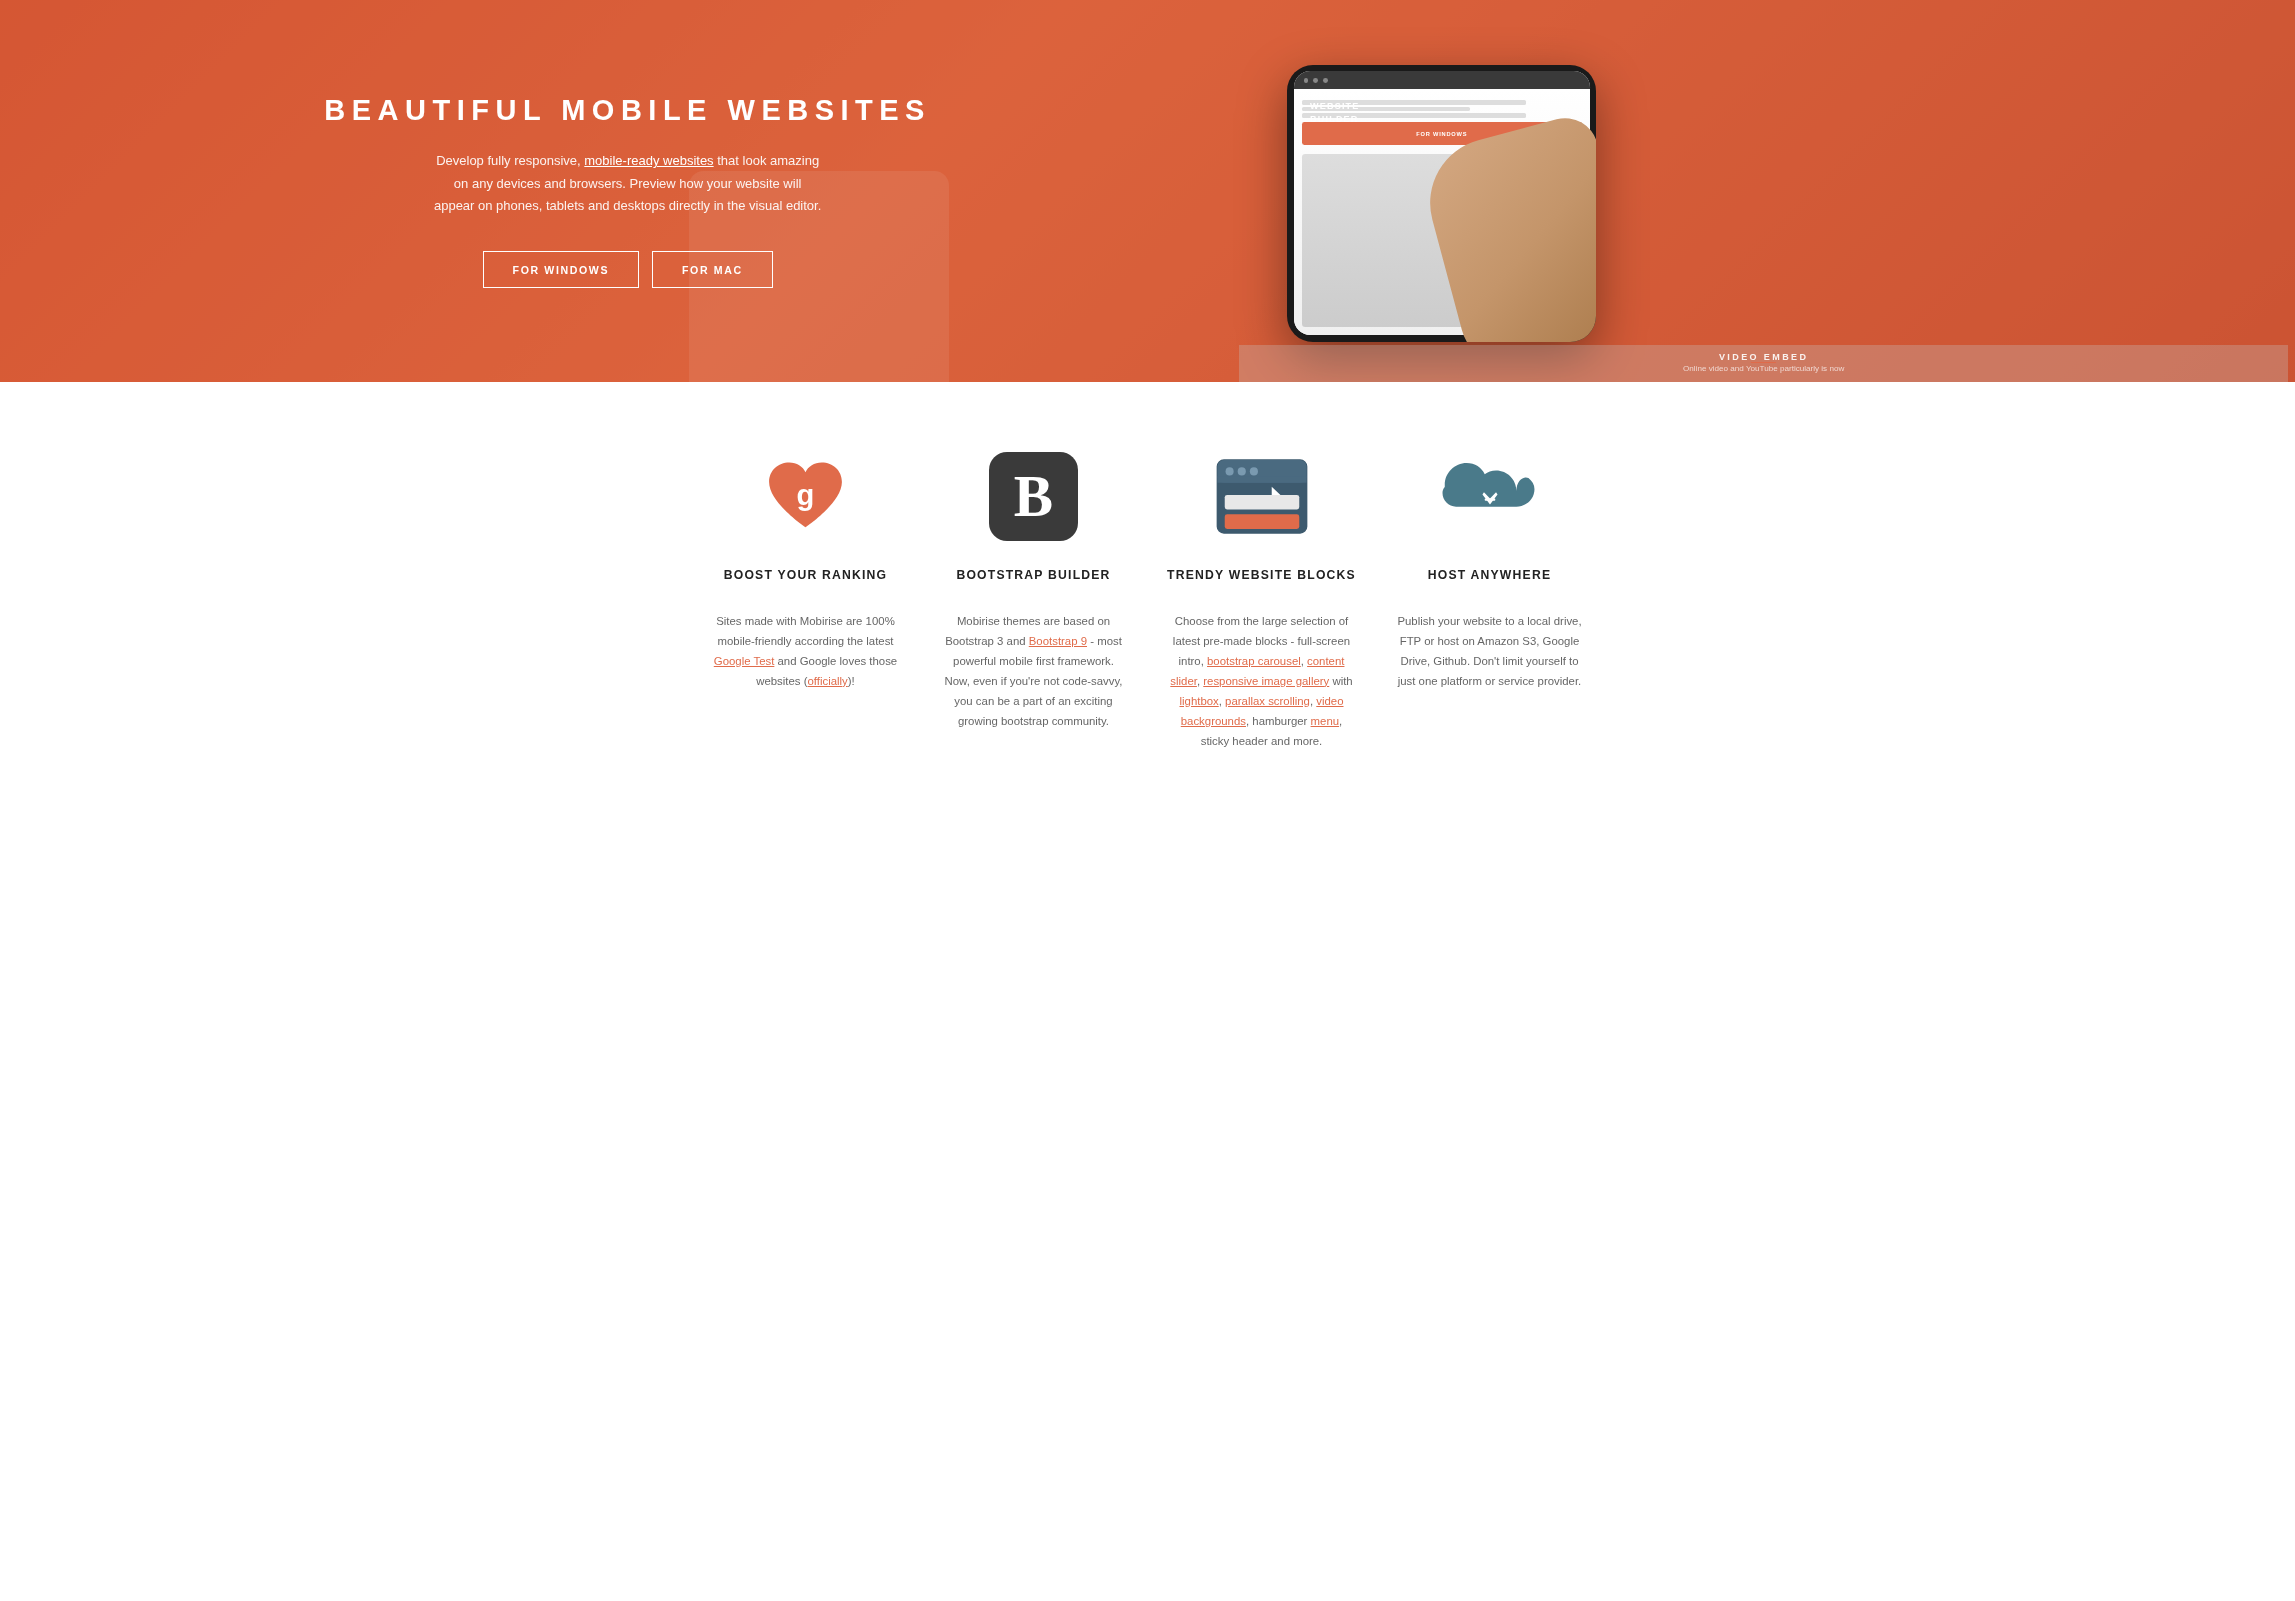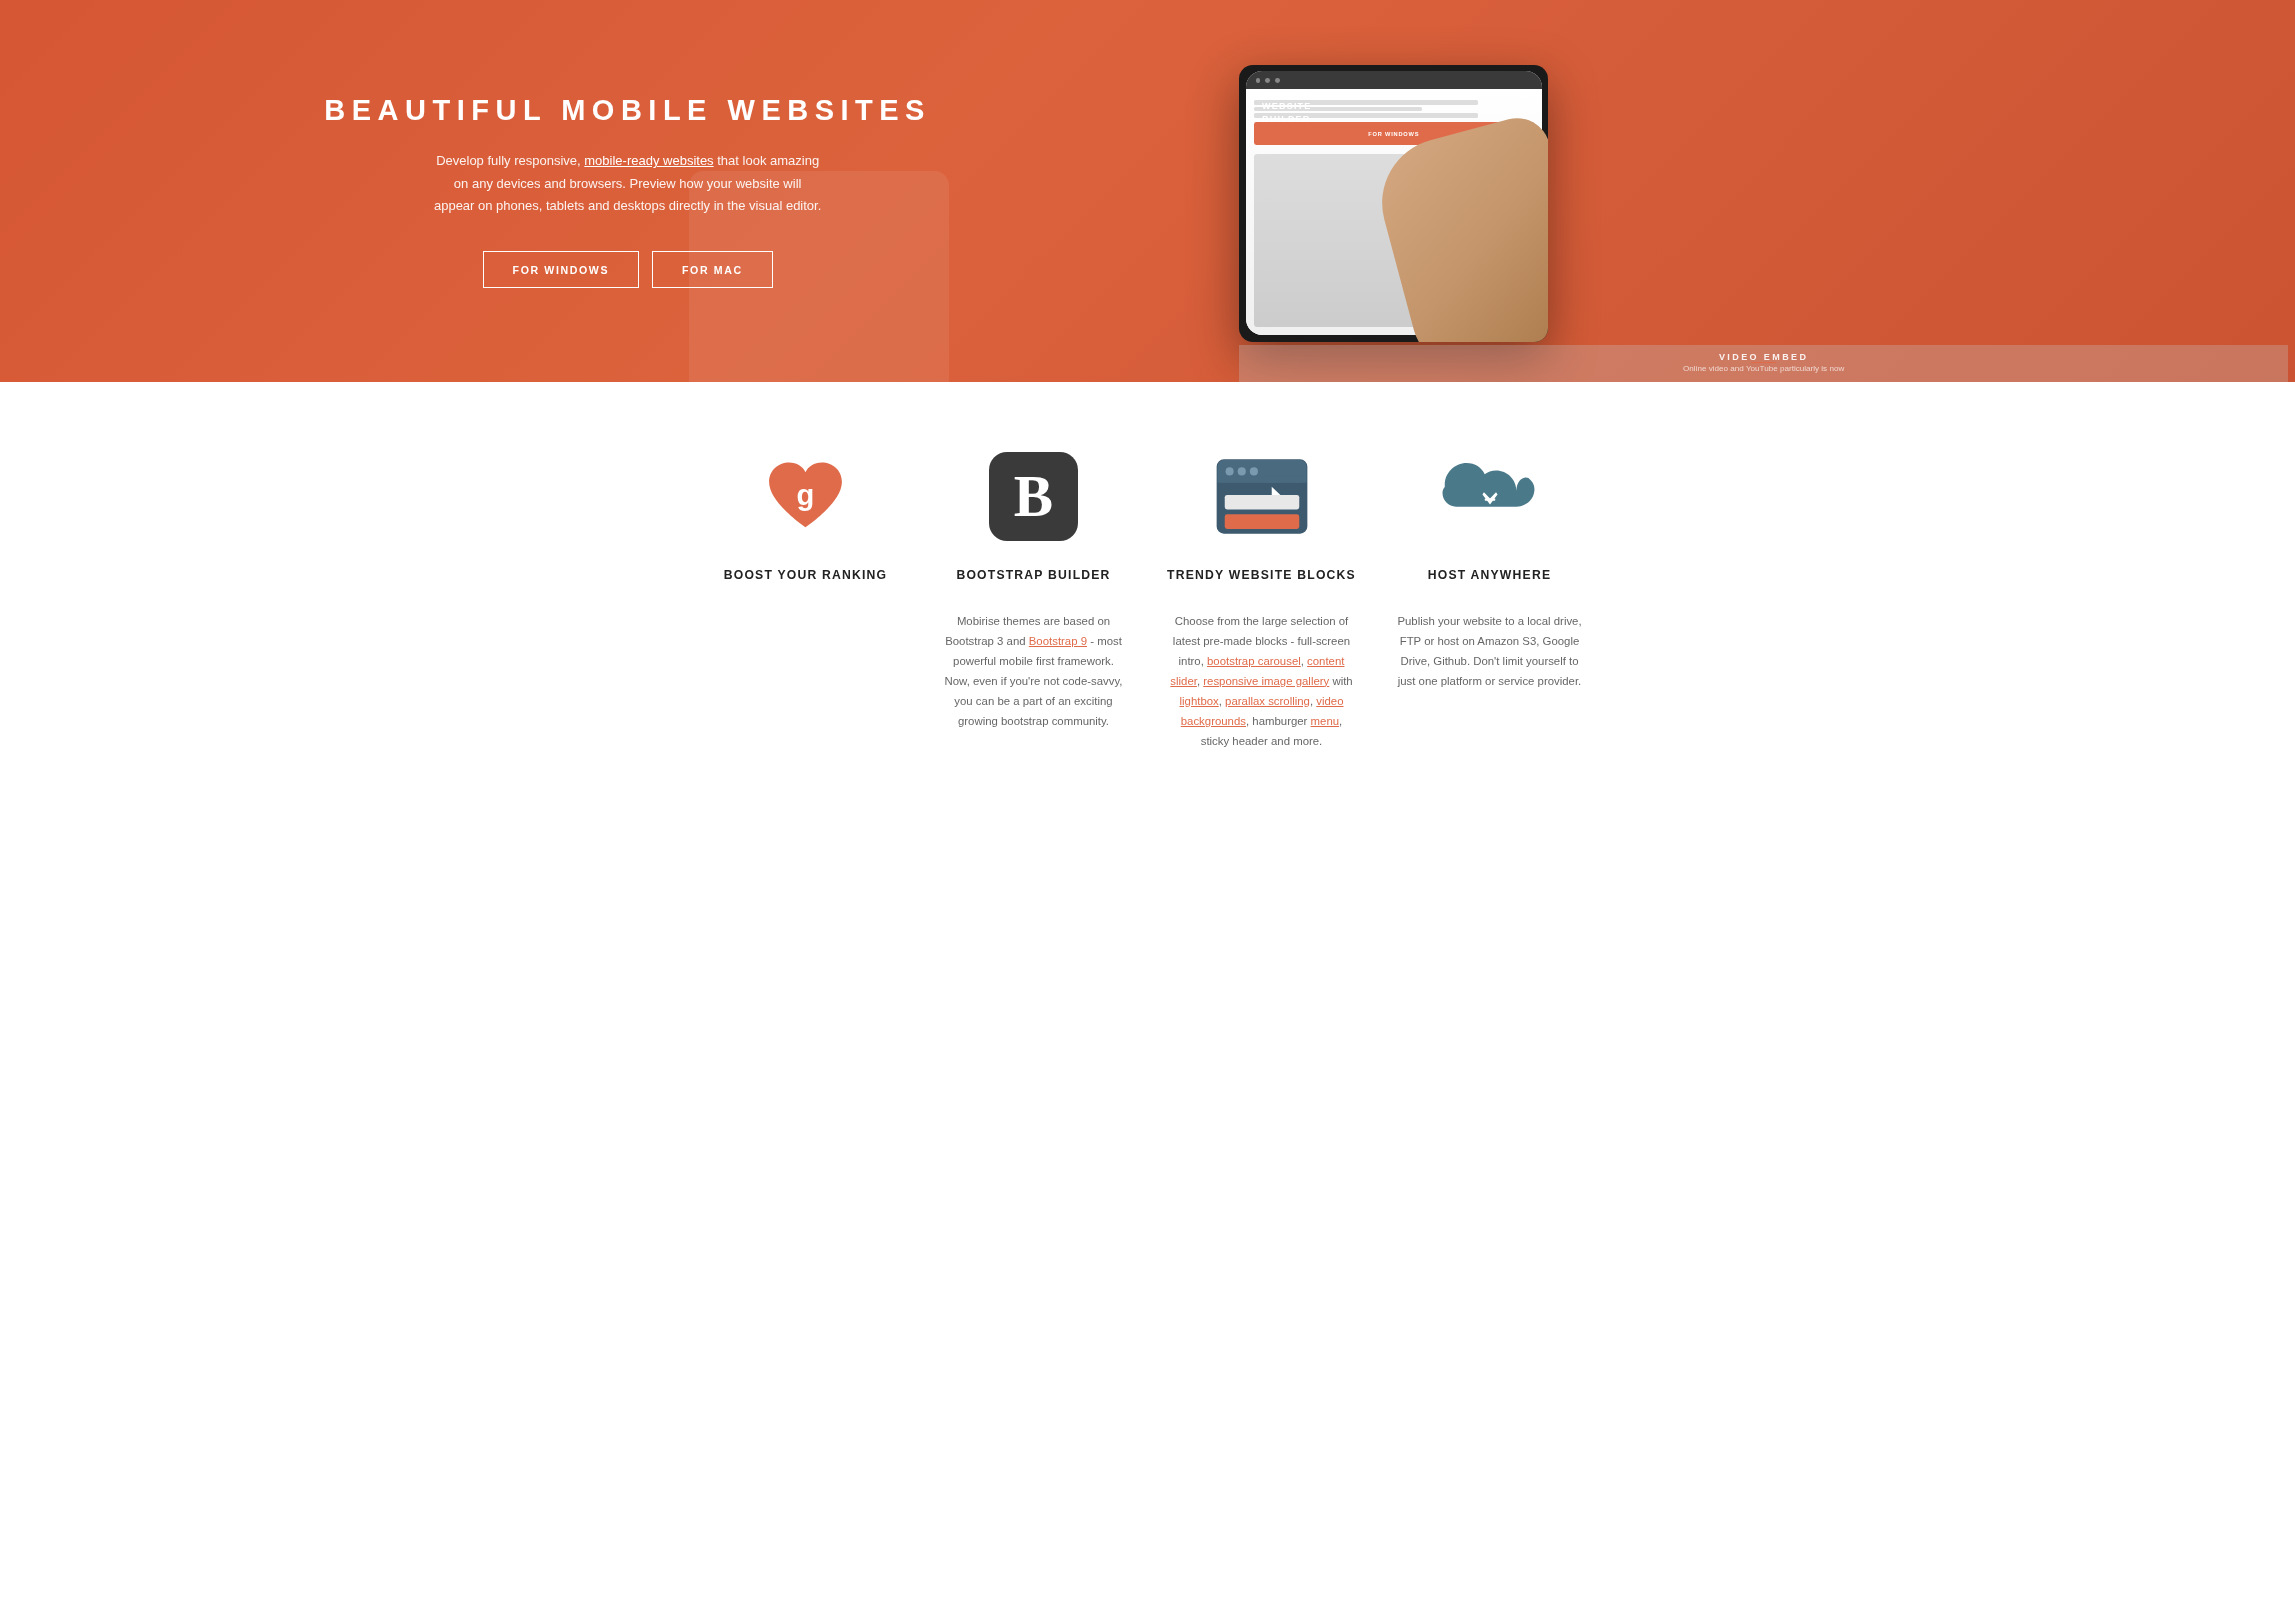--- a/index.html
+++ b/index.html
@@ -91,24 +91,25 @@
       display: flex;
       align-items: flex-start;
       justify-content: flex-start;
       padding-top: 24.4px;
     }
     
     .phone-mockup {
       width: 309px;
       height: 277px;
       background: #1a1a1a;
-      border-radius: 14px;
+      border-radius: 26px;
       position: relative;
       box-shadow: 0 16.3px 49px rgba(0,0,0,0.4);
       overflow: hidden;
+      margin-left: 48px;
     }
     .phone-screen {
       position: absolute;
       inset: 6.5px;
       background: #f5f5f5;
       border-radius: 16.3px;
       overflow: hidden;
       display: flex;
       flex-direction: column;
     }
@@ -319,20 +320,23 @@
 
   <div class="feature-item">
     <div class="feature-icon">
 
       <svg width="89" height="81" viewBox="0 0 110 100">
         <path d="M55 88 C55 88 10 58 10 32 C10 18 21 8 35 8 C44 8 52 13 55 20 C58 13 66 8 75 8 C89 8 100 18 100 32 C100 58 55 88 55 88Z" fill="#e06b4a"></path>
         <text x="55" y="60" text-anchor="middle" font-size="36" font-weight="700" fill="white" font-family="Arial,sans-serif">g</text>
       </svg>
     </div>
     <h3 class="feature-title">BOOST YOUR RANKING</h3>
+    <p class="feature-desc">
+      Sites made with Mobirise are 100% mobile-friendly according the latest <a href="#">Google Test</a> and Google loves those websites (<a href="#">officially</a>)!
+    </p>
   </div>
 
   <div class="feature-item">
     <div class="feature-icon">
       <div class="icon-bootstrap">B</div>
     </div>
     <h3 class="feature-title">BOOTSTRAP BUILDER</h3>
     <p class="feature-desc">
       Mobirise themes are based on Bootstrap 3 and <a href="#">Bootstrap 9</a> - most powerful mobile first framework. Now, even if you're not code-savvy, you can be a part of an exciting growing bootstrap community.
     </p>

